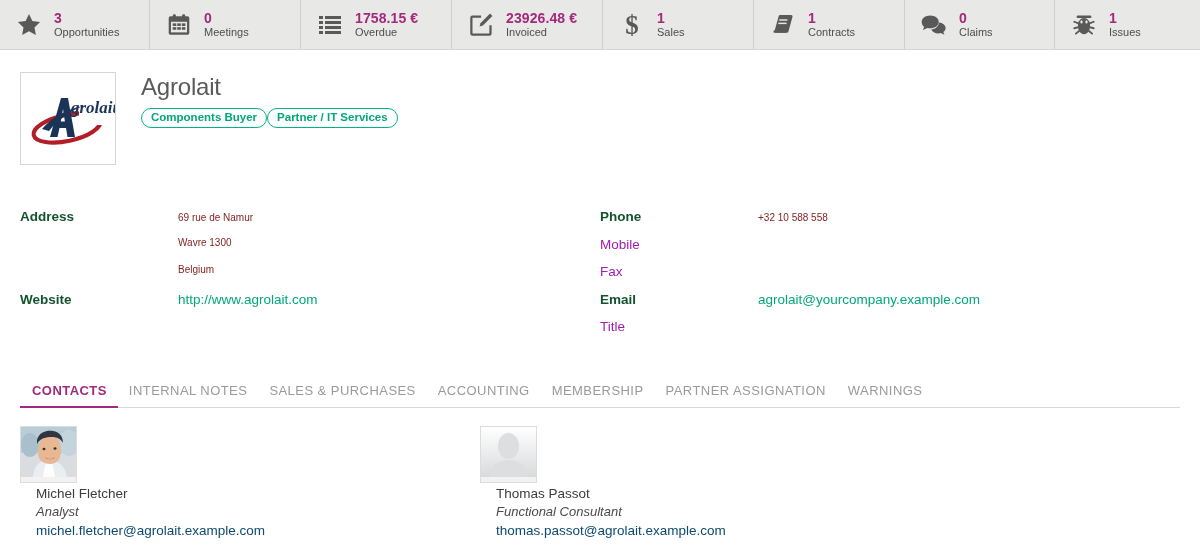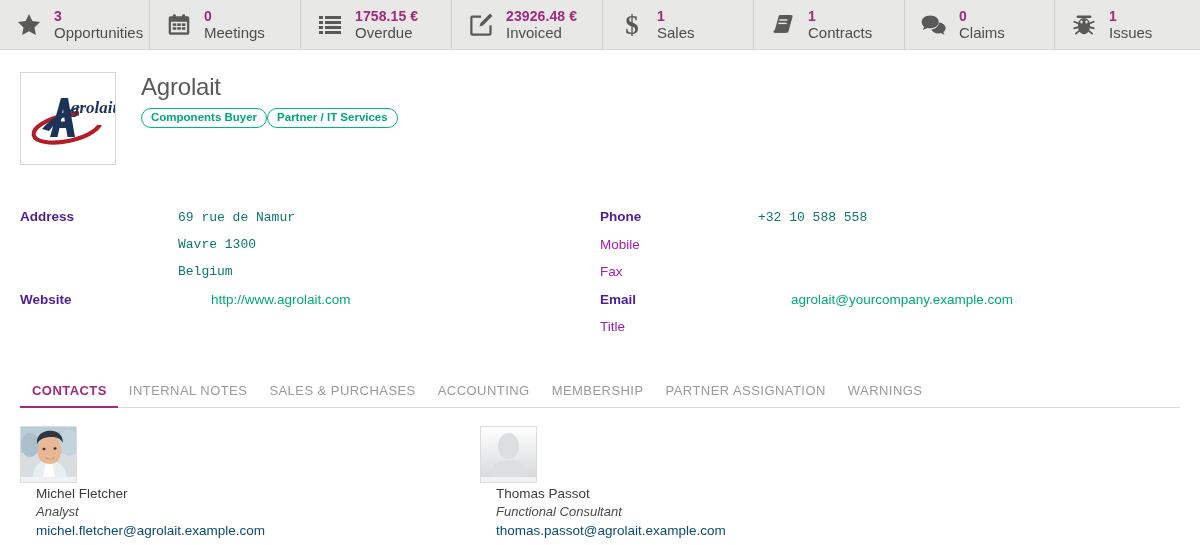--- a/index.html
+++ b/index.html
@@ -42,21 +42,21 @@
   .stat-icon svg { display: block; }
   .stat-text { line-height: 1.15; }
   .stat-value {
     font-size: 14px;
     font-weight: bold;
     color: #a2297c;
     display: block;
     letter-spacing: 0.1px;
   }
   .stat-label {
-    font-size: 15px;
+    font-size: 11px;
     color: #4d4d4d;
     display: block;
   }
 
   
   .s-opportunities { width: 150px; }
   .s-meetings      { width: 151px; }
   .s-overdue       { width: 151px; }
   .s-invoiced      { width: 151px; }
   .s-sales         { width: 151px; }
@@ -114,37 +114,35 @@
   .frow {
     display: flex;
     align-items: baseline;
     height: 27.5px;
   }
   .flabel {
     width: 158px;
     flex: 0 0 158px;
     font-size: 13.5px;
     font-weight: bold;
-    color: #4c1d95;
+    color: #14532d;
   }
   .flabel.empty {
     color: #a21caf;
     font-weight: normal;
   }
   .fvalue {
-    font-size: 13px;
-    color: #0f766e;
-    font-family: Liberation Mono, monospace;
+    font-size: 10px;
+    color: #7f1d1d;
   }
   .fvalue a, .link {
     color: #00a87c;
     text-decoration: none;
     font-size: 13.5px;
     cursor: pointer;
-    margin-left: 33px;
   }
 
   
   .tabs {
     margin-top: 36px;
     display: flex;
     align-items: flex-end;
     border-bottom: 1px solid #d9d9d9;
     gap: 0;
   }

